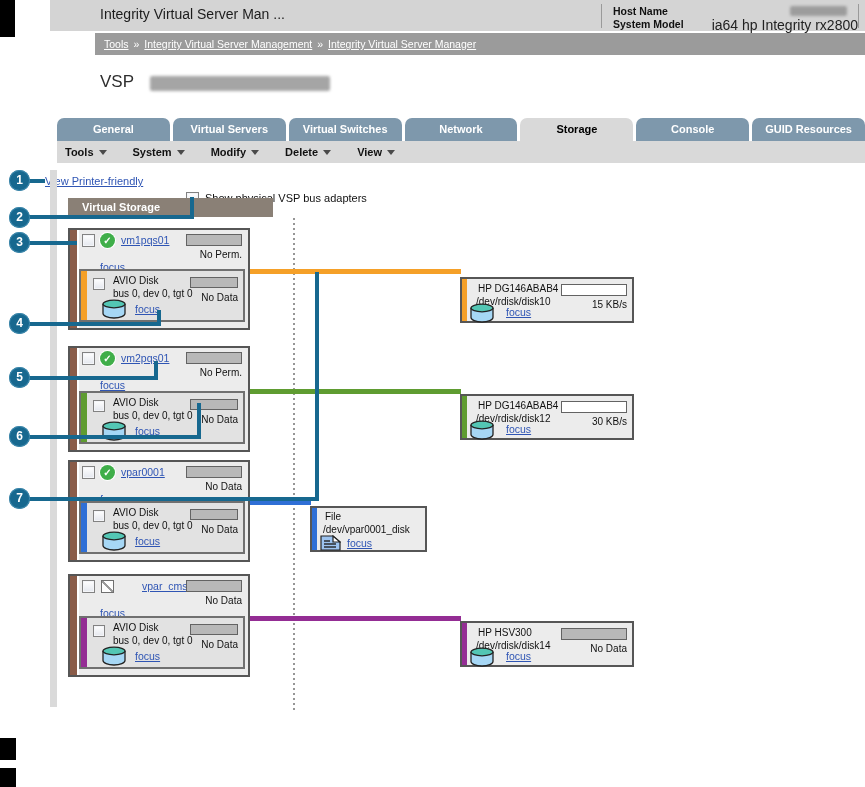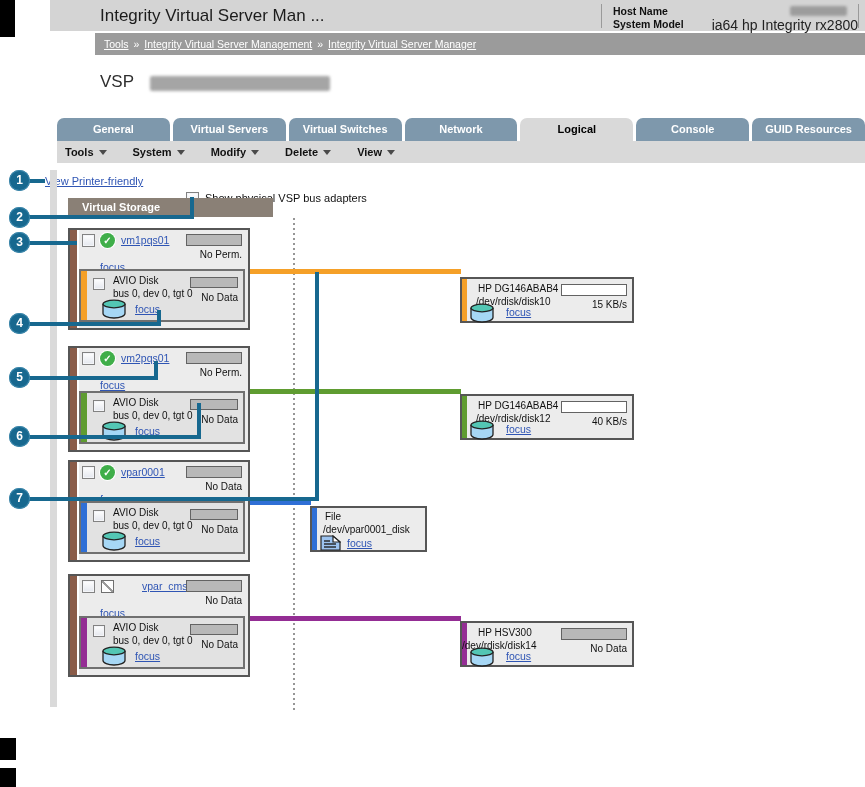--- a/index.html
+++ b/index.html
@@ -3,21 +3,21 @@
 <meta charset="utf-8">
 <style>
   html,body{margin:0;padding:0;}
   body{font-family:"Liberation Sans",sans-serif;background:#fff;}
   #screen{position:relative;width:865px;height:787px;background:#fff;overflow:hidden;}
   .abs{position:absolute;}
 
   
   .titleband{left:50px;top:0;width:815px;height:31px;background:#d4d4d4;}
   .blackblock{background:#000;}
-  .apptitle{left:100px;top:6px;font-size:17px;color:#1c1c1c;}
+  .apptitle{left:100px;top:6px;font-size:14px;color:#1c1c1c;}
   .hdr-divider{width:1px;background:#9a9a9a;}
   .hdr-label{font-size:10.5px;font-weight:bold;color:#111;}
   .hdr-value{font-size:14px;color:#222;}
   .redact{background:#8f8f8f;border-radius:2px;filter:blur(1.5px);opacity:.8;}
   .crumbbar{left:95px;top:33px;width:770px;height:22px;background:#9b9b9b;line-height:22px;padding-left:9px;box-sizing:border-box;font-size:10.5px;color:#fff;}
   .crumbbar a{color:#fff;text-decoration:underline;cursor:pointer;}
   .crumb-sep{margin:0 5px;text-decoration:none;}
   .vsptitle{left:100px;top:72px;font-size:17px;color:#2e2e2e;}
 
   
@@ -88,21 +88,21 @@
   </div>
 
   <div class="abs vsptitle">VSP</div>
   <div class="abs redact" style="left:150px;top:76px;width:180px;height:15px;"></div>
 
   <div class="abs tabrow">
     <div class="tab">General</div>
     <div class="tab">Virtual Servers</div>
     <div class="tab">Virtual Switches</div>
     <div class="tab">Network</div>
-    <div class="tab active">Logical</div>
+    <div class="tab active">Storage</div>
     <div class="tab">Console</div>
     <div class="tab">GUID Resources</div>
   </div>
 
   <div class="abs menubar">
     <span class="menuitem"><span>Tools</span><span class="dd-arrow"></span></span>
     <span class="menuitem"><span>System</span><span class="dd-arrow"></span></span>
     <span class="menuitem"><span>Modify</span><span class="dd-arrow"></span></span>
     <span class="menuitem"><span>Delete</span><span class="dd-arrow"></span></span>
     <span class="menuitem"><span>View</span><span class="dd-arrow"></span></span>
@@ -239,32 +239,32 @@
         <ellipse cx="13" cy="5" rx="11" ry="3.8" fill="#53c6b4" stroke="#222" stroke-width="1.3"></ellipse>
       </svg>
     <div class="focuslnk lnk" style="left:44px;top:27px;">focus</div>
   </div>
 
   <div class="abs pcard" style="top:394px;">
     <div class="pstripe acc-green"></div>
     <div class="cardtxt" style="left:16px;top:4px;">HP DG146ABAB4</div>
     <div class="cardtxt" style="left:14px;top:17px;">/dev/rdisk/disk12</div>
     <div class="meter empty" style="right:5px;top:5px;width:66px;height:12px;"></div>
-    <div class="mlabel" style="right:5px;top:20px;">40 KB/s</div>
+    <div class="mlabel" style="right:5px;top:20px;">30 KB/s</div>
     <svg class="abs" style="left:7px;top:24px;" width="26" height="20" viewBox="0 0 26 20">
         <path d="M2 5 v9.5 a11 4.5 0 0 0 22 0 V5" fill="#a6d7f5" stroke="#222" stroke-width="1.3"></path>
         <ellipse cx="13" cy="5" rx="11" ry="3.8" fill="#53c6b4" stroke="#222" stroke-width="1.3"></ellipse>
       </svg>
     <div class="focuslnk lnk" style="left:44px;top:27px;">focus</div>
   </div>
 
   <div class="abs pcard" style="top:621px;">
     <div class="pstripe acc-purple"></div>
     <div class="cardtxt" style="left:16px;top:4px;">HP HSV300</div>
-    <div class="cardtxt" style="left:0;top:17px;">/dev/rdisk/disk14</div>
+    <div class="cardtxt" style="left:14px;top:17px;">/dev/rdisk/disk14</div>
     <div class="meter" style="right:5px;top:5px;width:66px;height:12px;"></div>
     <div class="mlabel" style="right:5px;top:20px;">No Data</div>
     <svg class="abs" style="left:7px;top:24px;" width="26" height="20" viewBox="0 0 26 20">
         <path d="M2 5 v9.5 a11 4.5 0 0 0 22 0 V5" fill="#a6d7f5" stroke="#222" stroke-width="1.3"></path>
         <ellipse cx="13" cy="5" rx="11" ry="3.8" fill="#53c6b4" stroke="#222" stroke-width="1.3"></ellipse>
       </svg>
     <div class="focuslnk lnk" style="left:44px;top:27px;">focus</div>
   </div>
 
   <div class="lead" style="left:29px;top:179px;width:16px;height:4px;"></div>

